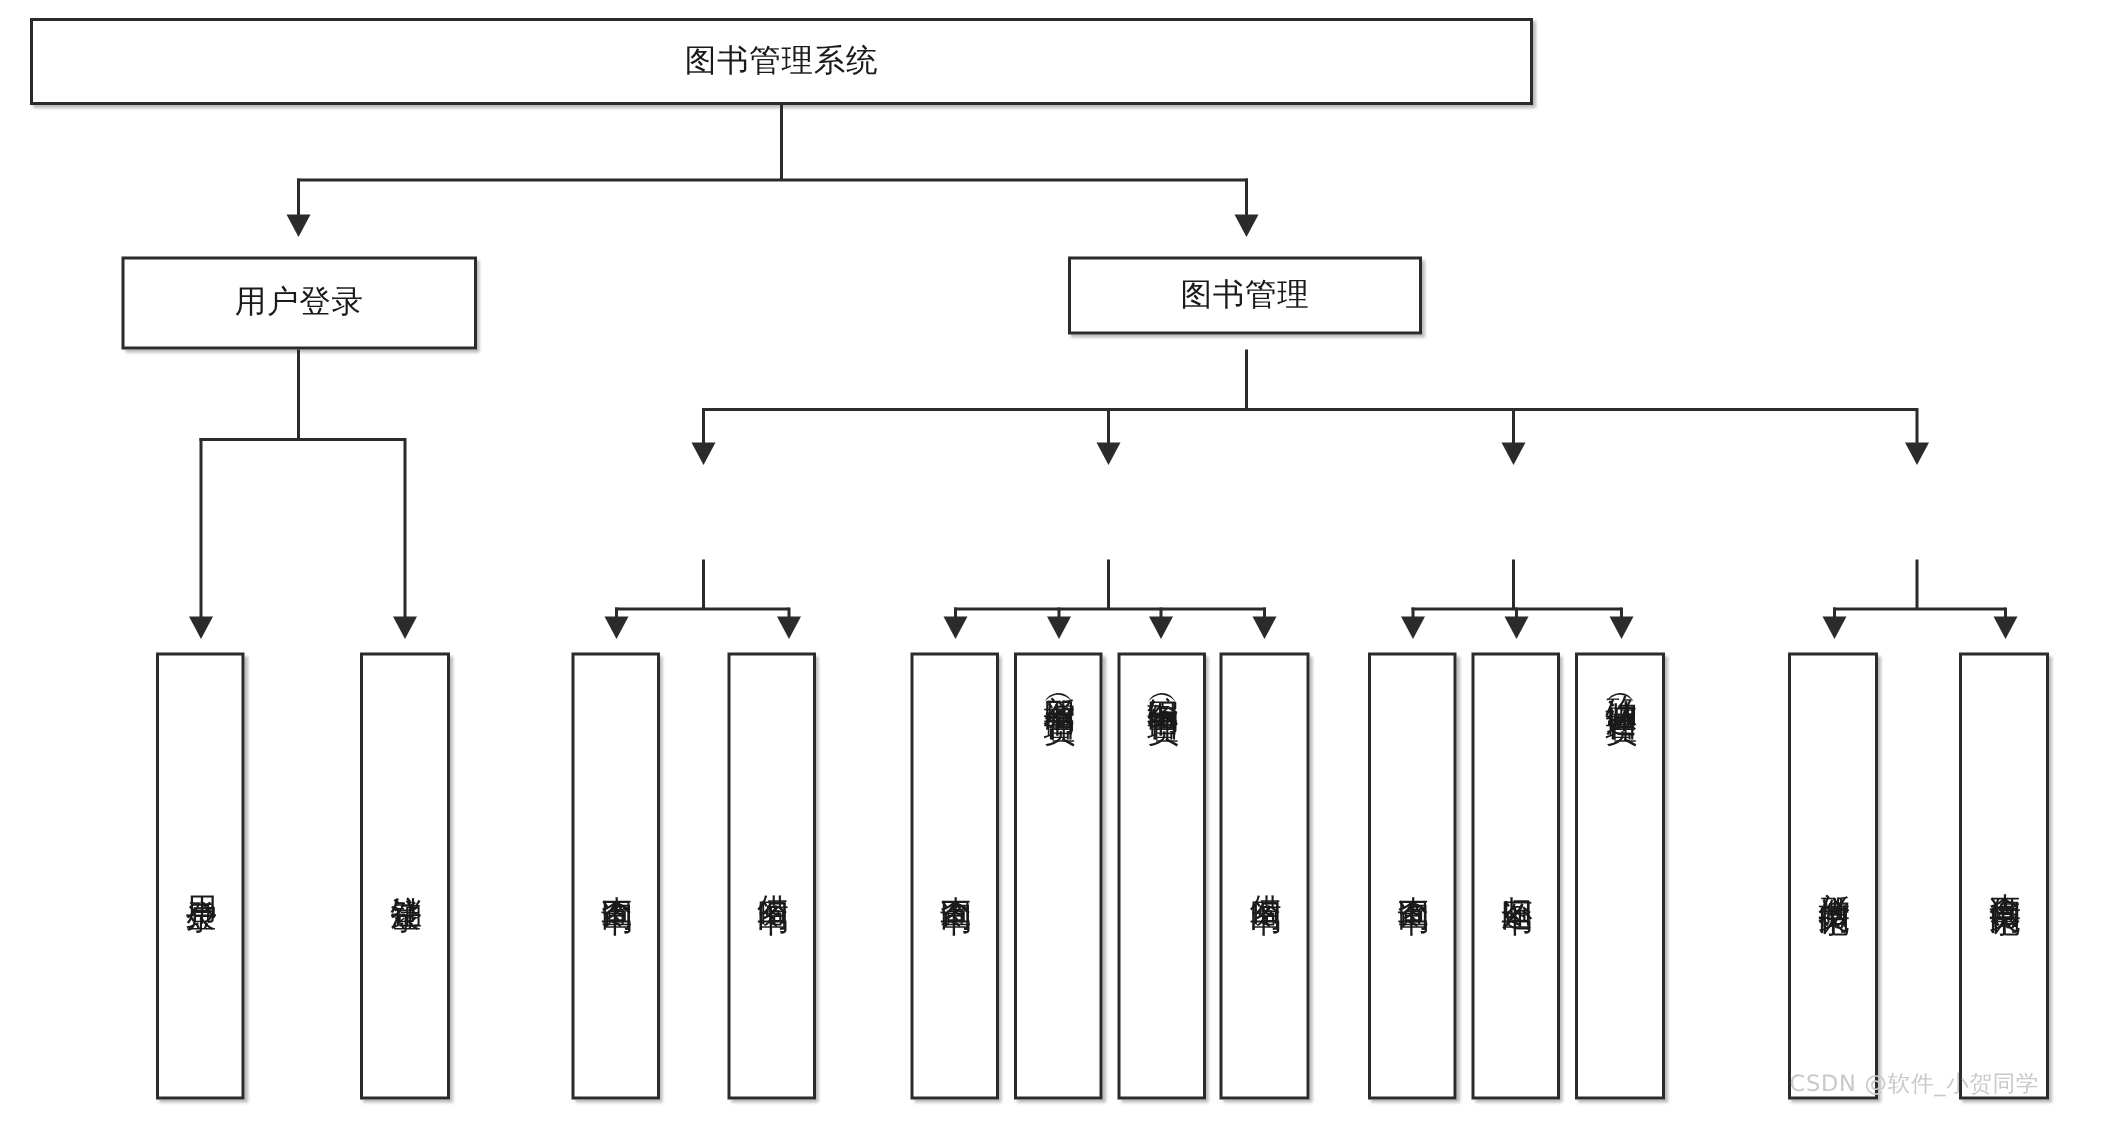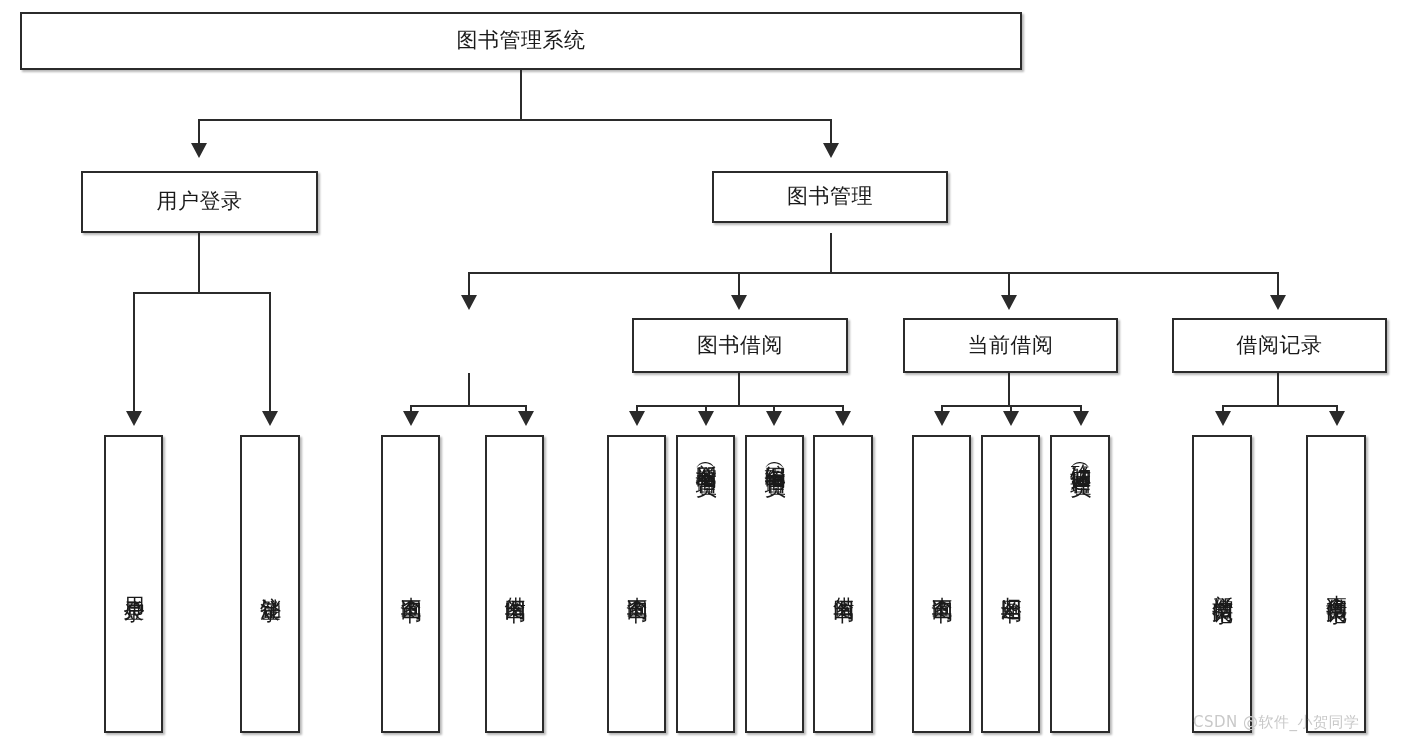--- a/index.html
+++ b/index.html
@@ -122,29 +122,20 @@
   <div class="hline" style="left:468px; top:272px; width:810px;"></div>
   <div class="vline" style="left:468px; top:272px; height:24px;"></div>
   <div class="arrow" style="left:461px; top:295px;"></div>
   <div class="vline" style="left:738px; top:272px; height:24px;"></div>
   <div class="arrow" style="left:731px; top:295px;"></div>
   <div class="vline" style="left:1008px; top:272px; height:24px;"></div>
   <div class="arrow" style="left:1001px; top:295px;"></div>
   <div class="vline" style="left:1277px; top:272px; height:24px;"></div>
   <div class="arrow" style="left:1270px; top:295px;"></div>
 
-  <div class="node" style="left:632px; top:318px; width:216px; height:55px;">
-    <span class="label">图书借阅</span>
-  </div>
-  <div class="node" style="left:903px; top:318px; width:215px; height:55px;">
-    <span class="label">当前借阅</span>
-  </div>
-  <div class="node" style="left:1172px; top:318px; width:215px; height:55px;">
-    <span class="label">借阅记录</span>
-  </div>
 
   <div class="vline" style="left:468px; top:373px; height:33px;"></div>
   <div class="hline" style="left:410px; top:405px; width:116px;"></div>
   <div class="vline" style="left:410px; top:405px; height:7px;"></div>
   <div class="arrow" style="left:403px; top:411px;"></div>
   <div class="vline" style="left:525px; top:405px; height:7px;"></div>
   <div class="arrow" style="left:518px; top:411px;"></div>
 
   <div class="vline" style="left:738px; top:373px; height:33px;"></div>
   <div class="hline" style="left:636px; top:405px; width:208px;"></div>

